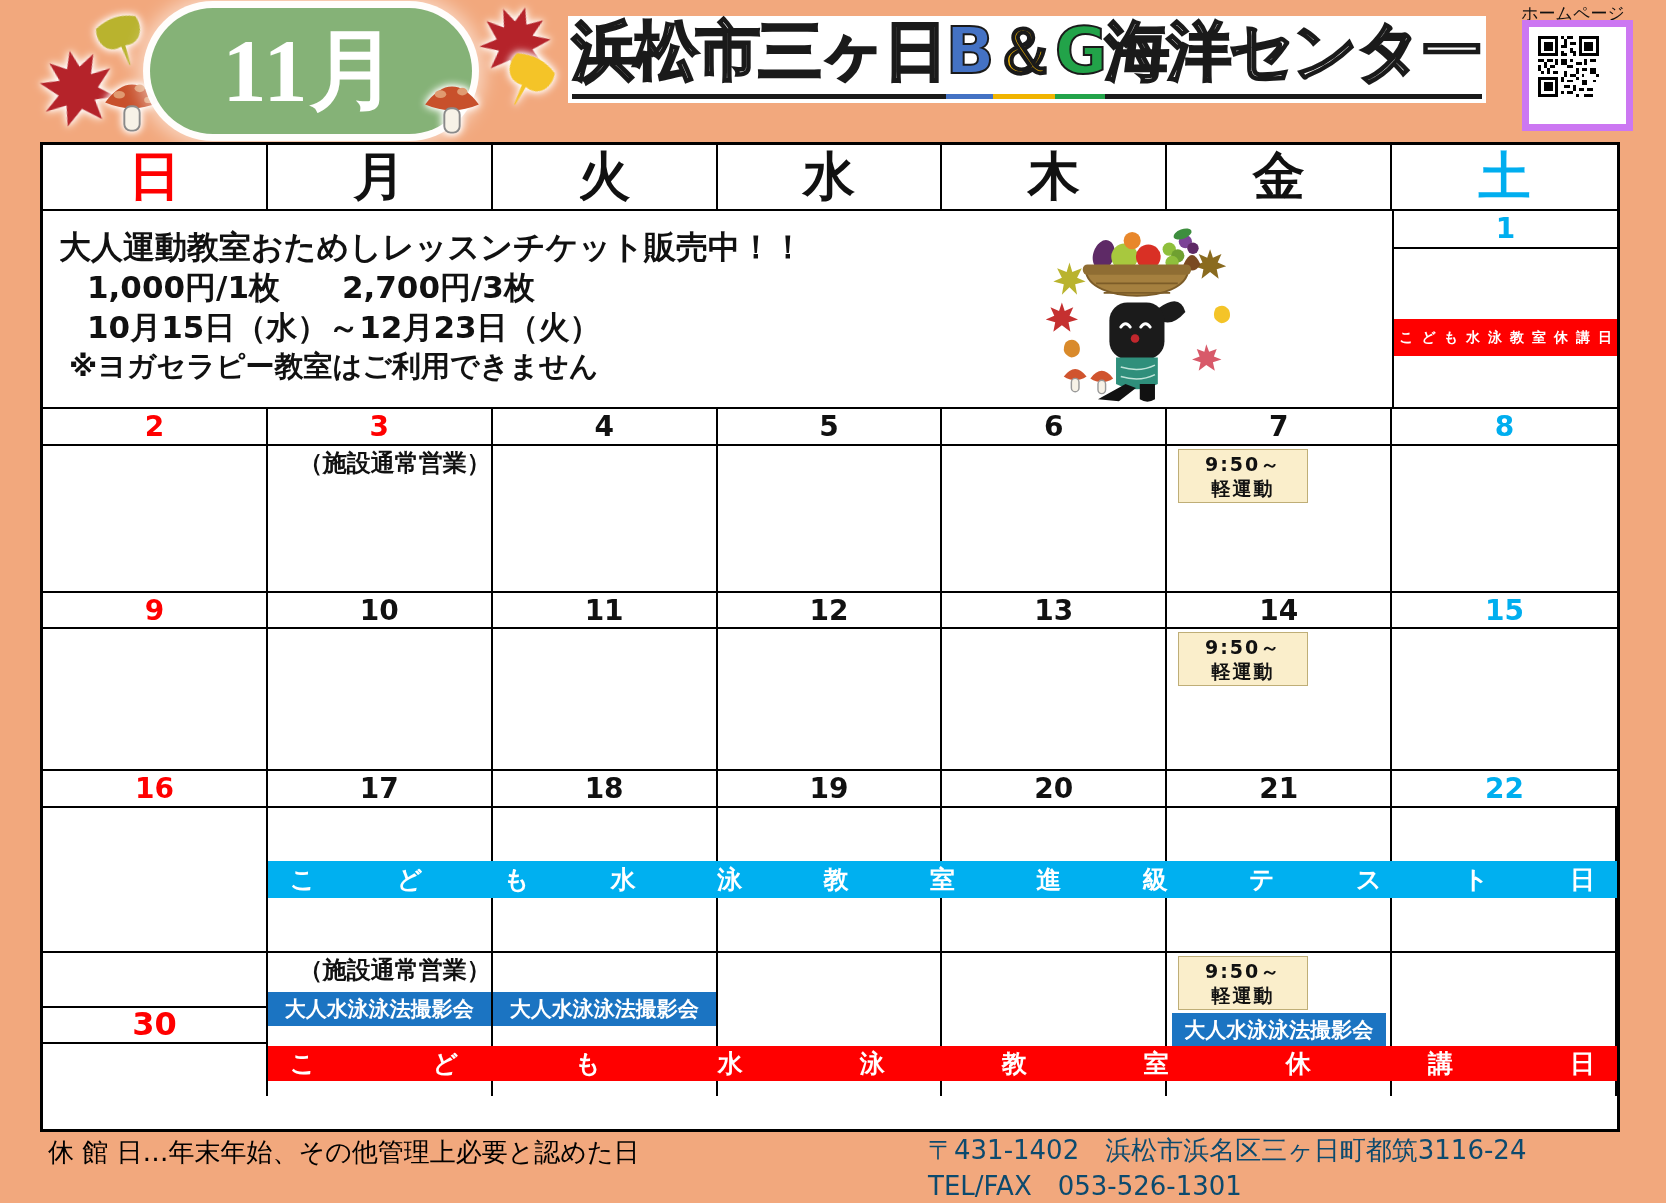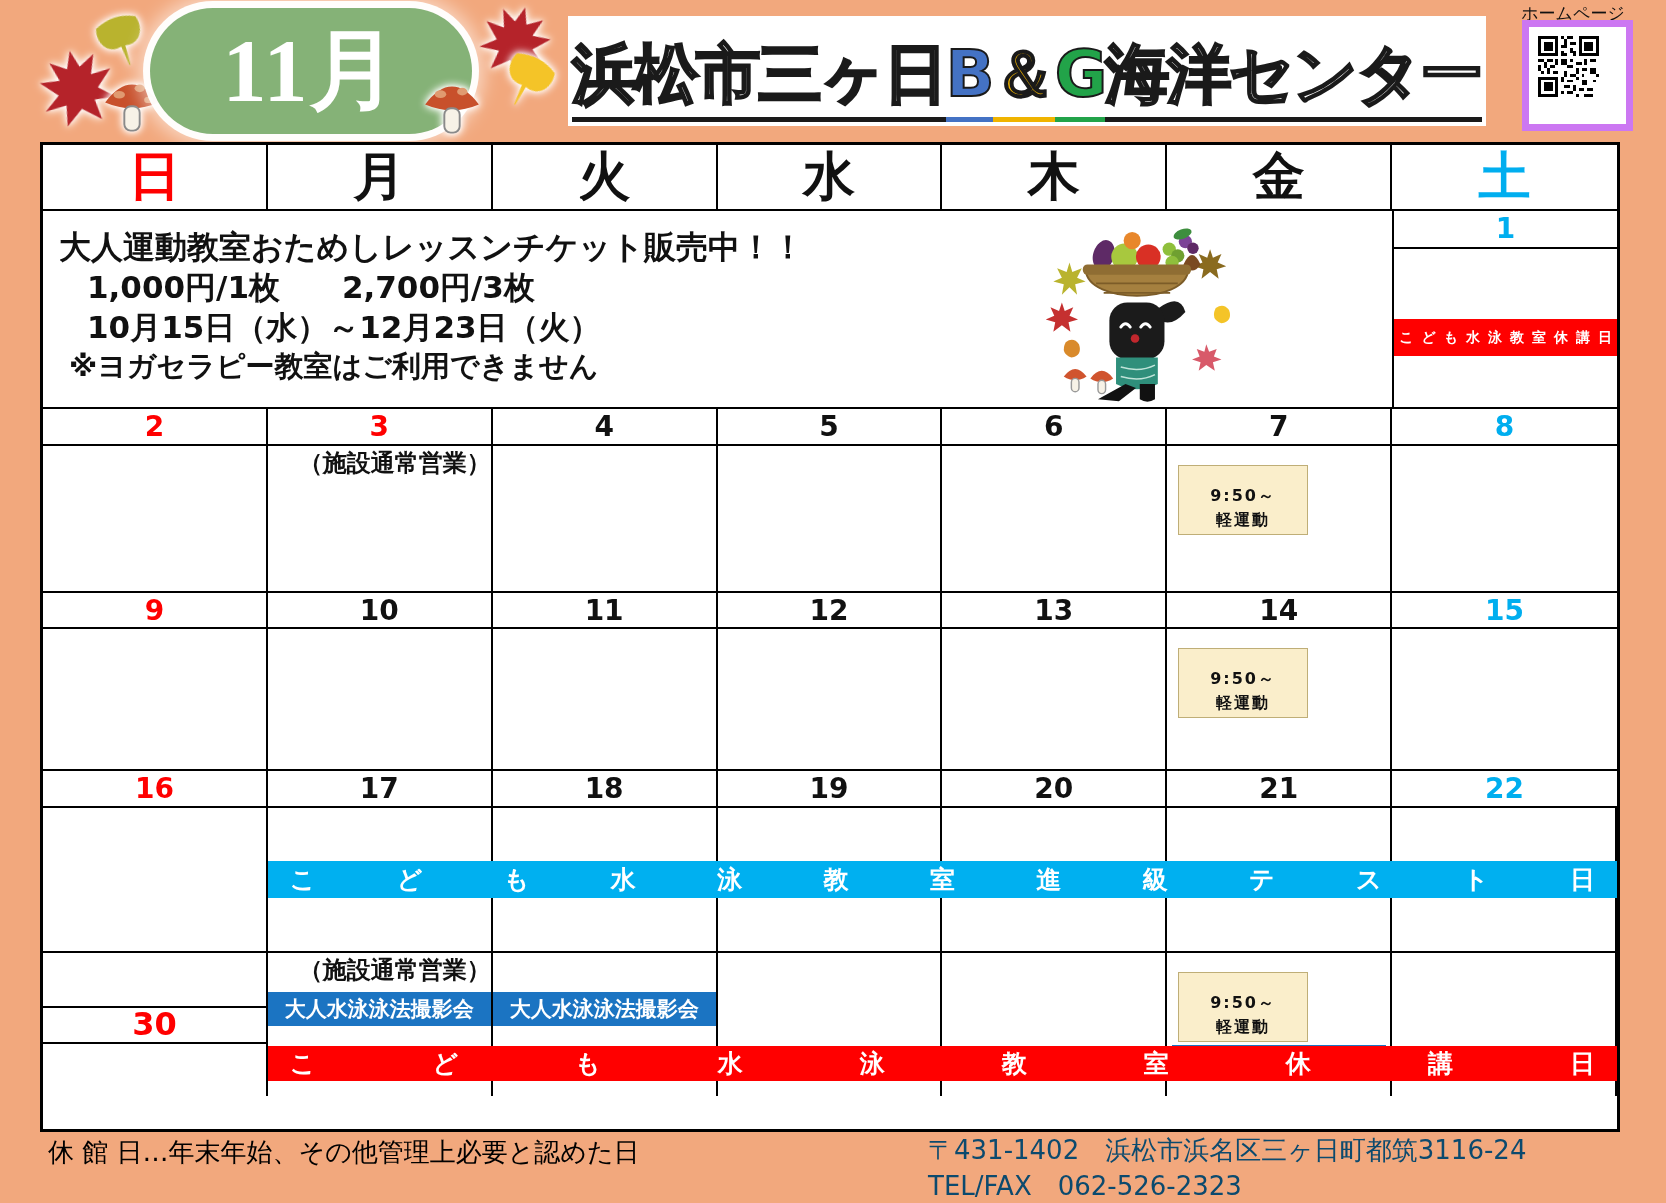--- a/index.html
+++ b/index.html
@@ -11,21 +11,21 @@
   }
   
   .deco{position:absolute;filter:drop-shadow(0 0 4px rgba(255,255,255,.95)) drop-shadow(0 0 2px rgba(255,255,255,.9));}
   .month-plate{
     position:absolute;left:150px;top:8px;width:322px;height:126px;border-radius:64px;
     background:#85B277;display:flex;align-items:center;justify-content:center;
     box-shadow:0 0 0 7px rgba(255,255,255,.95),0 0 18px 12px rgba(255,255,255,.55);
   }
   .month-plate .txt{font-size:88px;font-weight:bold;color:#fff;letter-spacing:2px;line-height:1;font-family:Liberation Serif, serif;}
   .title-box{
-    position:absolute;left:568px;top:16px;width:918px;height:110px;background:#fff;
+    position:absolute;left:568px;top:16px;width:918px;height:87px;background:#fff;
     display:flex;align-items:flex-end;justify-content:center;box-sizing:border-box;padding-bottom:4px;
   }
   .title-box span{
     font-size:64px;font-weight:bold;line-height:1.15;letter-spacing:-2px;
     border-bottom:5px solid #1a1a1a;padding-bottom:5px;white-space:nowrap;
   }
   .t-outline{color:#fff;-webkit-text-stroke:2.5px #1a1a1a;text-shadow:0 0 1px #1a1a1a;}
   .t-b{color:#4472C4;-webkit-text-stroke:2px #1a1a1a;border-bottom-color:#4472C4 !important;}
   .t-amp{color:#F0B400;-webkit-text-stroke:2px #1a1a1a;border-bottom-color:#F0B400 !important;}
   .t-g{color:#22A349;-webkit-text-stroke:2px #1a1a1a;border-bottom-color:#22A349 !important;}
@@ -61,22 +61,22 @@
   .daterow.h33{height:33px;}
   .daterow.h33 > div{line-height:31px;}
   .daterow.h36{height:36px;}
   .content{position:relative;}
   .content.h147{height:147px;}
   .content.h142{height:142px;}
   .content.h145{height:145px;}
   .content.h143{height:143px;border-bottom:none;}
   .note{font-size:24px;font-weight:bold;text-align:right;line-height:34px;height:36px;}
   .cream{
-    width:58%;margin:19px 0 0 5%;background:#FAEECB;border:1px solid #BFAE77;text-align:center;
-    font-weight:bold;font-size:16px;line-height:24px;padding:18px 0 2px 0;box-sizing:border-box;letter-spacing:2px;
+    width:58%;margin:3px 0 0 5%;background:#FAEECB;border:1px solid #BFAE77;text-align:center;
+    font-weight:bold;font-size:19px;line-height:24px;padding:2px 0 2px 0;box-sizing:border-box;letter-spacing:2px;
   }
   .photo{
     width:96%;margin:3px auto 0 auto;background:#1B74C2;color:#fff;text-align:center;
     font-weight:bold;font-size:21px;line-height:34px;height:34px;
   }
   .photo.full{width:100%;margin:3px 0 0 0;}
   .spanbanner{
     position:absolute;left:14.2857%;right:0;height:37px;color:#fff;font-weight:bold;font-size:25px;
     align-items:center;padding:0 22px;box-sizing:border-box;
   }
@@ -397,14 +397,14 @@
         <span>日</span>
       </div>
   </div>
 </div>
 
 <div class="foot-l">
   <div>休 館 日…年末年始、その他管理上必要と認めた日</div>
 </div>
 <div class="foot-r">
   <div>〒431-1402　浜松市浜名区三ヶ日町都筑3116-24</div>
-  <div>TEL/FAX　062-526-2323</div>
+  <div>TEL/FAX　053-526-1301</div>
 </div>
 
 </body></html>

